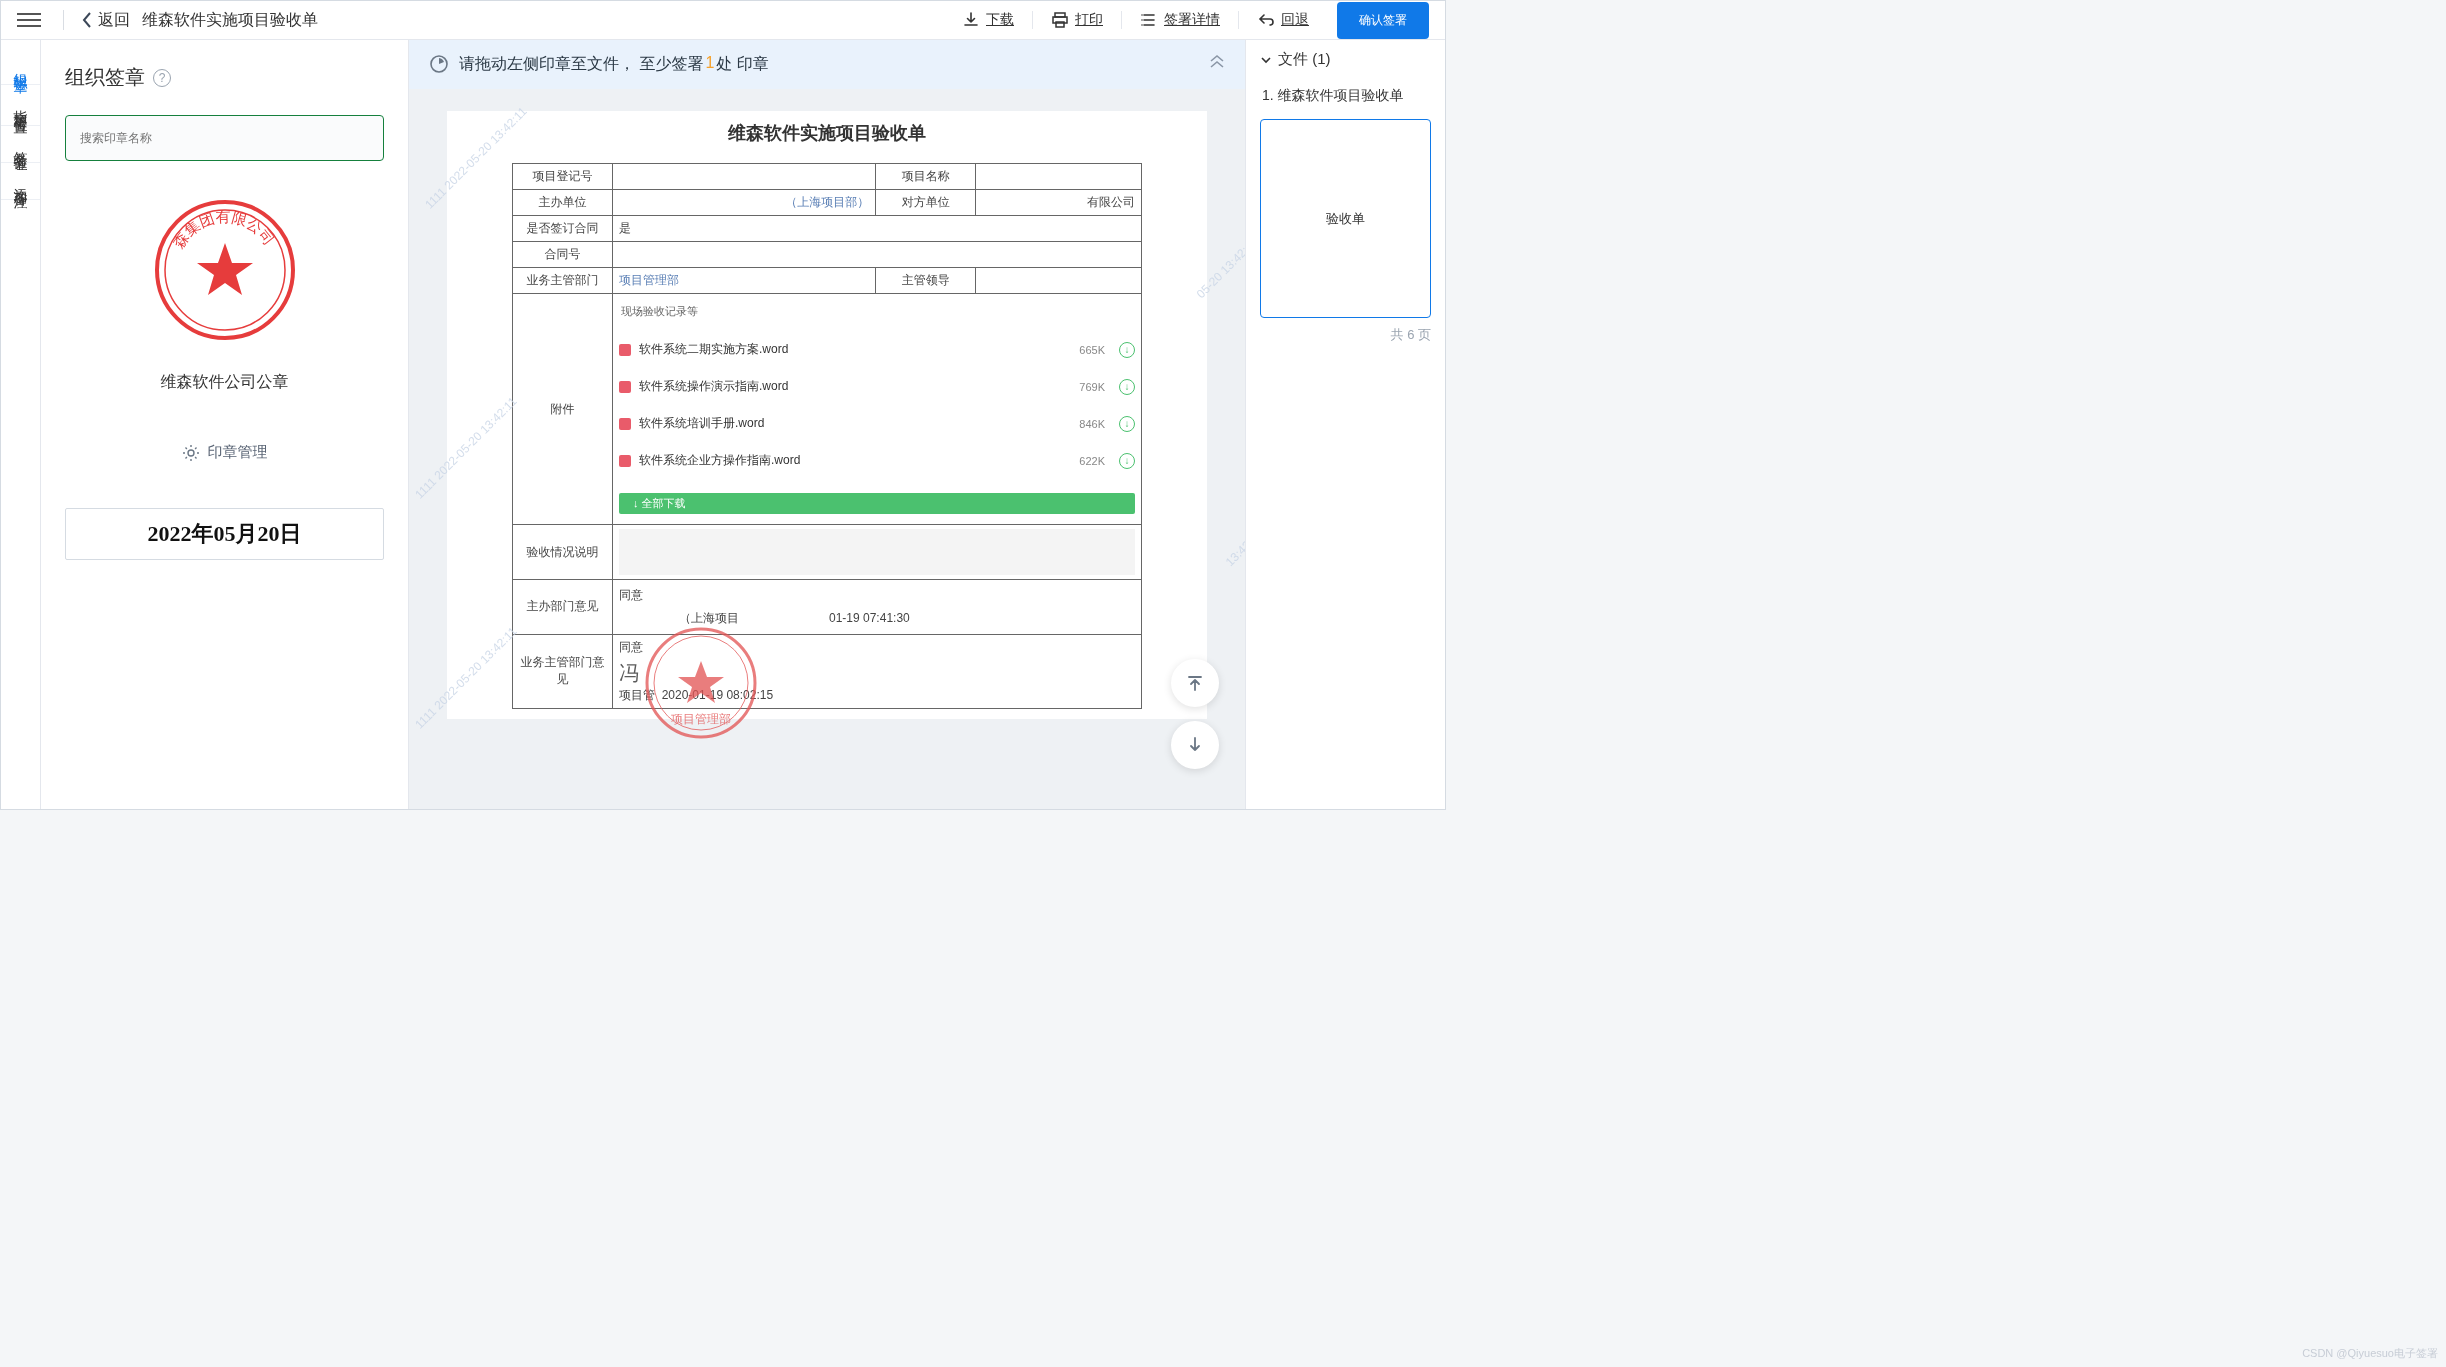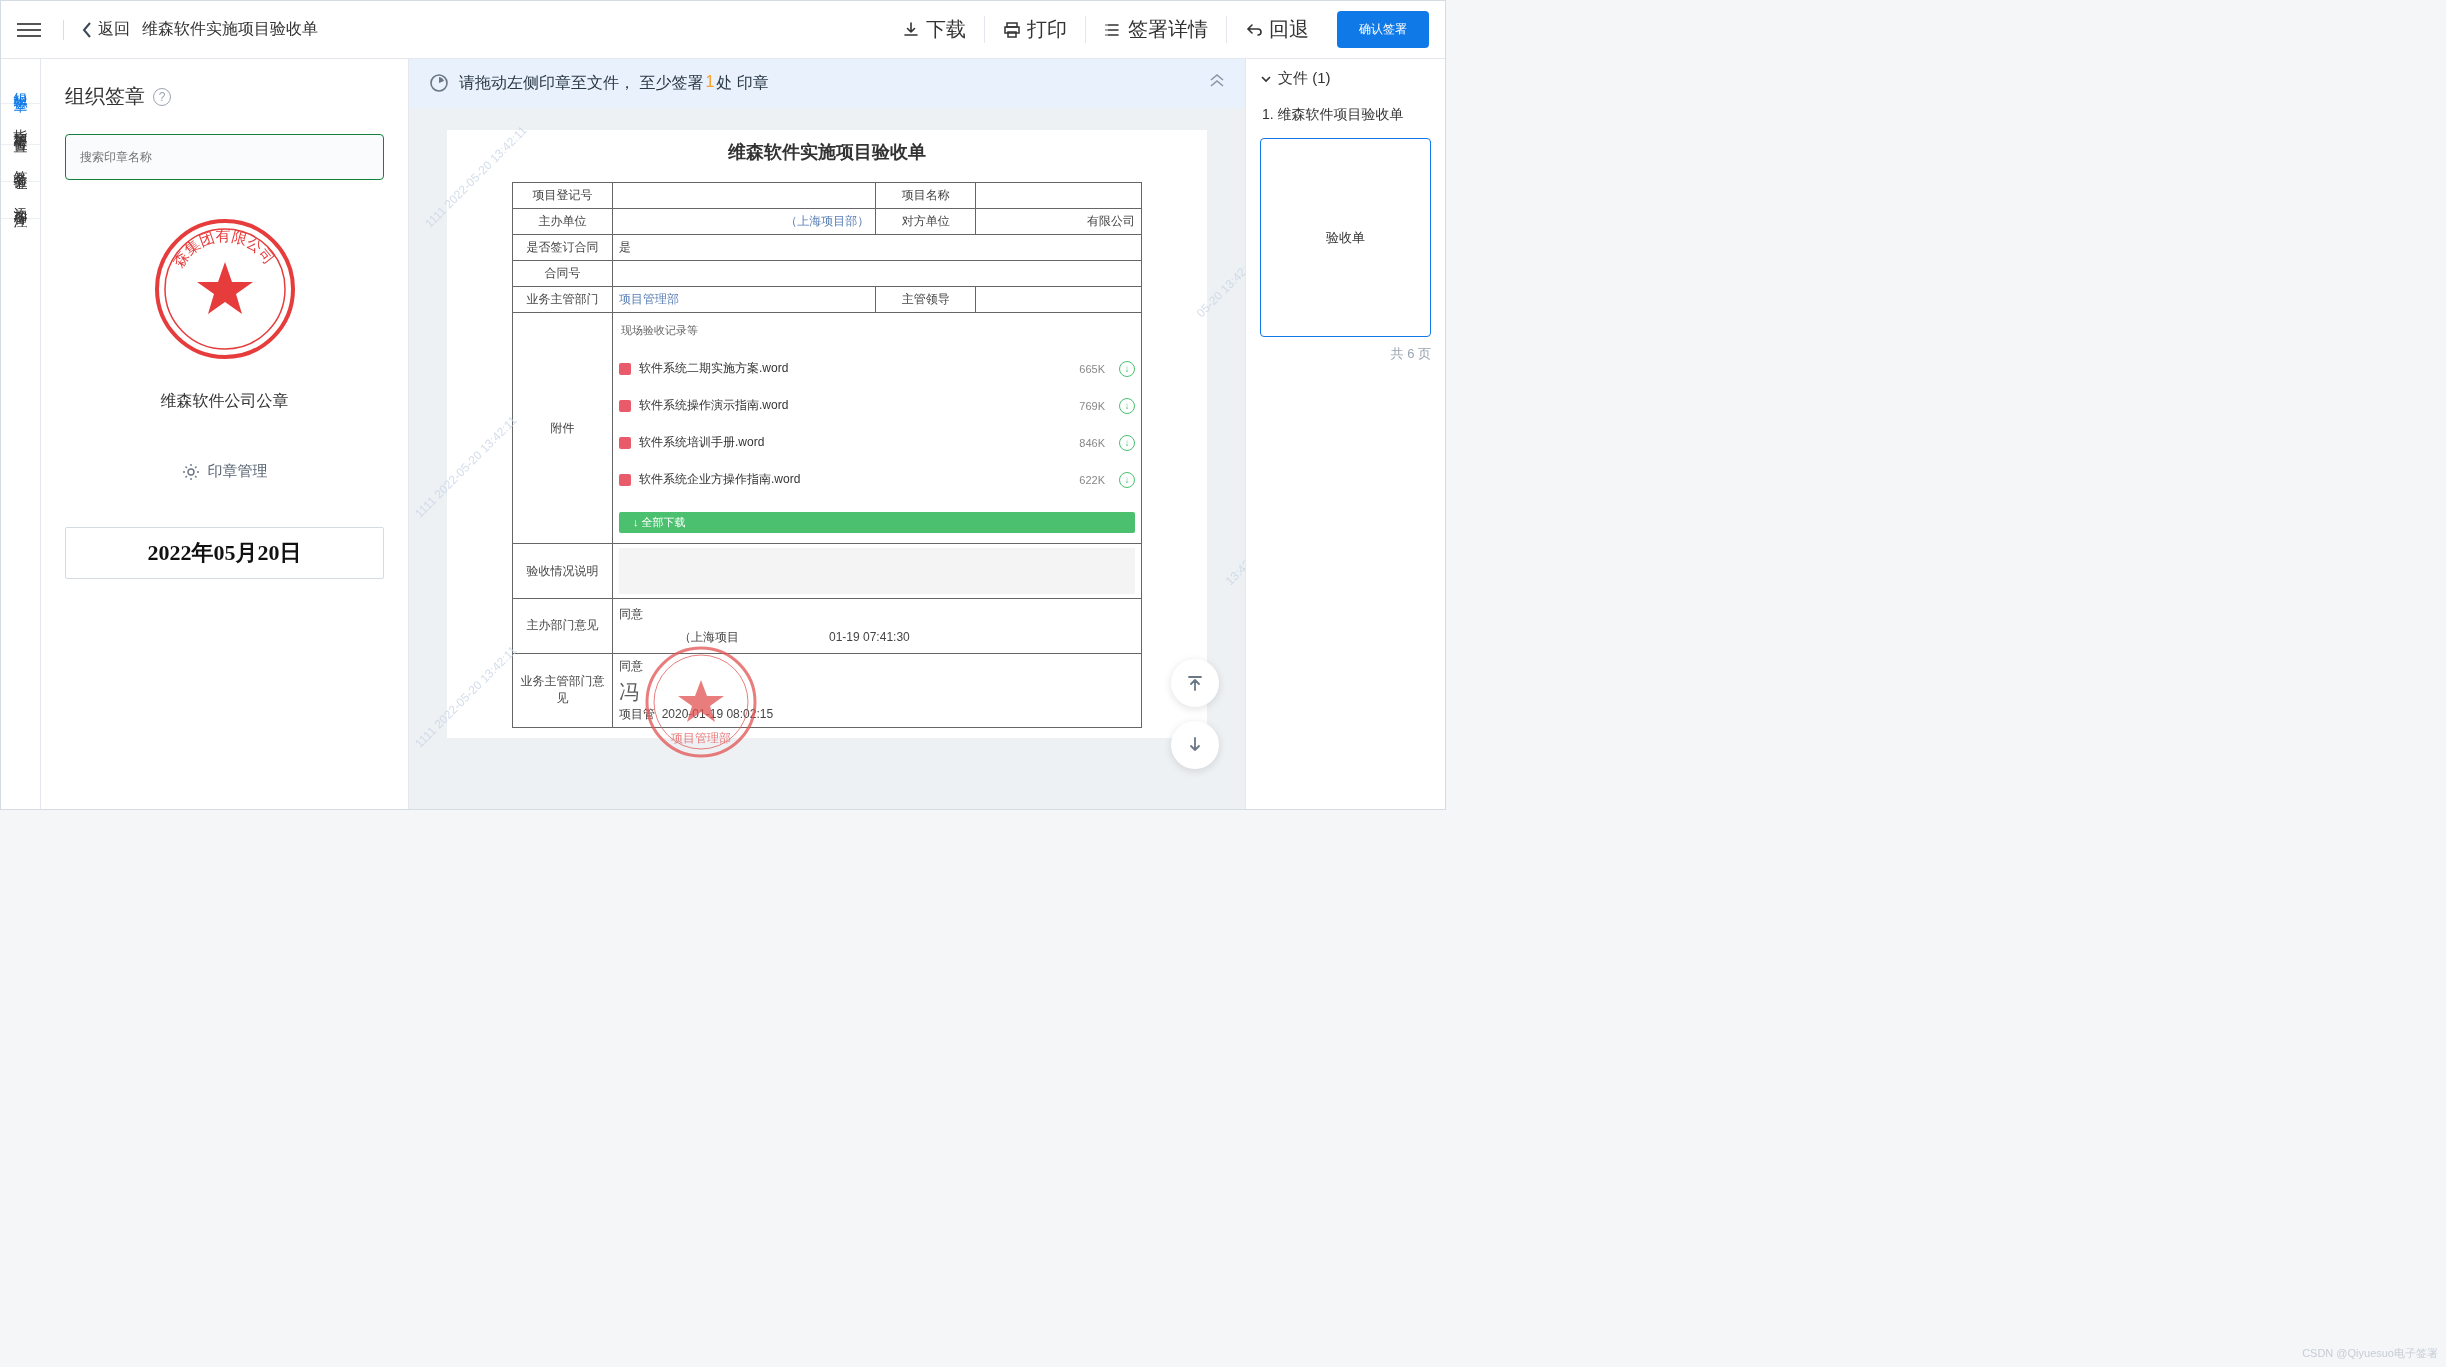--- a/index.html
+++ b/index.html
@@ -1,27 +1,27 @@
 <!DOCTYPE html>
 <html><head>
 <meta charset="utf-8">
 <style>
 * { box-sizing: border-box; margin: 0; padding: 0; }
 body { font-family: -apple-system,"PingFang SC","Microsoft YaHei",sans-serif; background:#f4f6f8; color:#333; font-size:13px; }
 .app { width:1446px; height:810px; border:1px solid #d5dbe2; background:#fff; display:flex; flex-direction:column; }
 
 
-.topbar { height:58px; display:flex; align-items:center; padding:0 16px; border-bottom:1px solid #e4e7ed; }
+.topbar { height:39px; display:flex; align-items:center; padding:0 16px; border-bottom:1px solid #e4e7ed; }
 .menu-btn { width:24px; display:flex; flex-direction:column; gap:4px; cursor:pointer; }
 .menu-btn span { height:2px; background:#555; }
 .divider-v { width:1px; height:20px; background:#d9dde3; margin:0 18px 0 22px; }
 .back-wrap { display:flex; align-items:center; gap:6px; color:#333; cursor:pointer; font-size:16px; }
 .back-wrap .title { margin-left:6px; }
 .top-actions { margin-left:auto; display:flex; align-items:center; gap:0; }
-.action { display:flex; align-items:center; gap:6px; padding:0 18px; font-size:20px; color:#333; cursor:pointer; }
+.action { display:flex; align-items:center; gap:6px; padding:0 18px; font-size:14px; color:#333; cursor:pointer;text-decoration:underline; }
 .action + .action { border-left:1px solid #e4e7ed; }
 .primary-btn { background:#1079e8; color:#fff; padding:10px 22px; border-radius:4px; font-size:12px; margin-left:10px; cursor:pointer; }
 
 
 .body { flex:1; display:flex; overflow:hidden; }
 
 
 .vertical-tabs { width:40px; border-right:1px solid #e4e7ed; display:flex; flex-direction:column; padding-top:8px; }
 .vtab { writing-mode:vertical-rl; text-orientation:upright; font-size:14px; padding:14px 10px; color:#333; cursor:pointer; border-bottom:1px solid #eceff4; letter-spacing:2px; text-align:center; }
 .vtab.active { color:#1079e8; }

